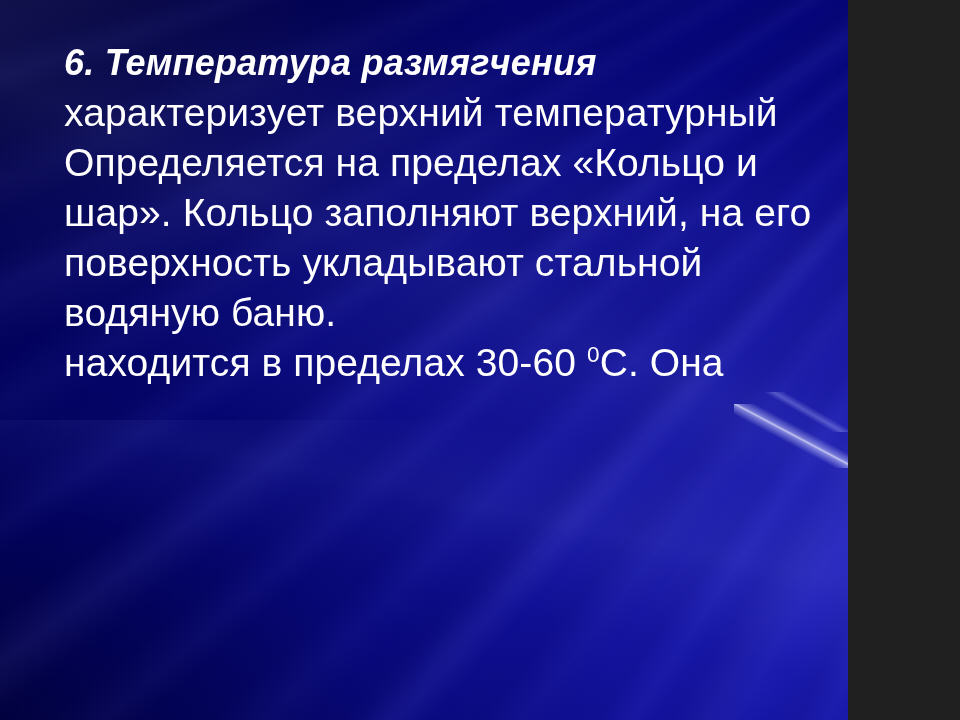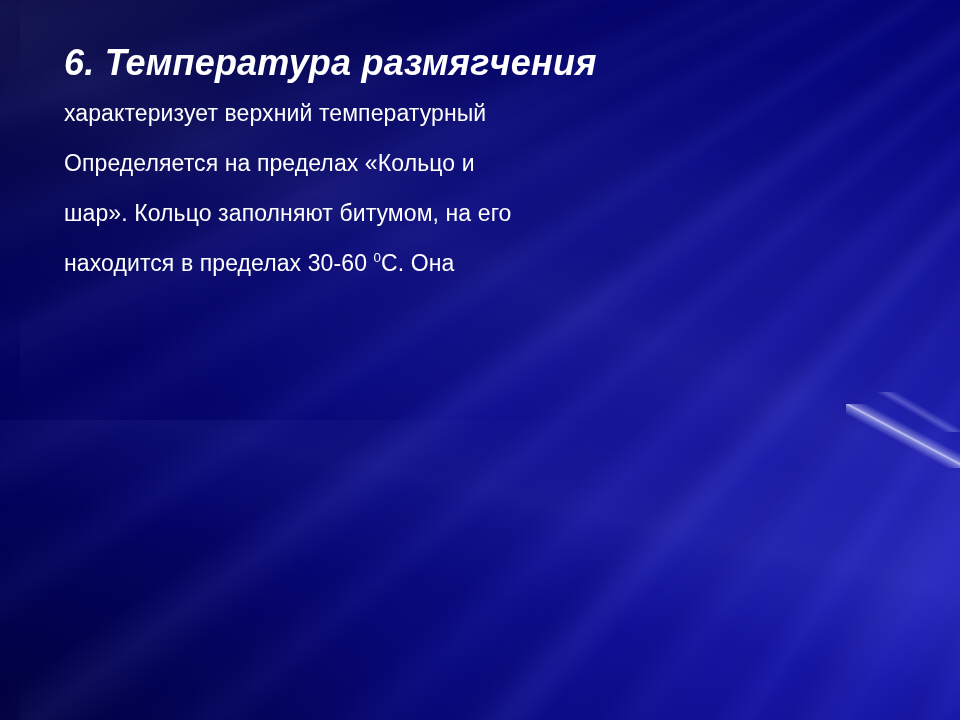--- a/index.html
+++ b/index.html
@@ -3,21 +3,21 @@
 <meta charset="utf-8">
 <title>Slide</title>
 <style>
   html, body {
     margin: 0;
     padding: 0;
     background: #202020;
   }
   #slide {
     position: relative;
-    width: 960px;
+    width: 848px;
     height: 720px;
     overflow: hidden;
     font-family: "Liberation Sans", sans-serif;
     background: #000a72;
   }
 
   
   .bg-base {
     position: absolute;
     inset: 0;
@@ -155,21 +155,21 @@
 
   
   .content {
     position: absolute;
     left: 64px;
     top: 38px;
     width: 856px;
   }
   .line {
     color: #ffffff;
-    font-size: 23px;
+    font-size: 39px;
     line-height: 50px;
     white-space: nowrap;
     letter-spacing: 0.1px;
   }
   .line.heading {
     font-weight: bold;
     font-style: italic;
     font-size: 36px;
     letter-spacing: 0.2px;
   }
@@ -196,24 +196,26 @@
 
   <div class="content">
 
     <div class="line heading">6. Температура размягчения</div>
 
     <div class="line">характеризует верхний температурный</div>
 
 
     <div class="line">Определяется на пределах «Кольцо и</div>
 
-    <div class="line">шар». Кольцо заполняют битумом, на его</div>
-
-
-
+    <div class="line">шар». Кольцо заполняют верхний, на его</div>
+
+    <div class="line">поверхность укладывают стальной</div>
+
+
+    <div class="line">водяную баню.</div>
 
 
     <div class="line"><span>находится в пределах 30-60 </span><span class="sup">0</span><span>С. Она</span></div>
 
 
 
   </div>
 </div>
 
 </body></html>

